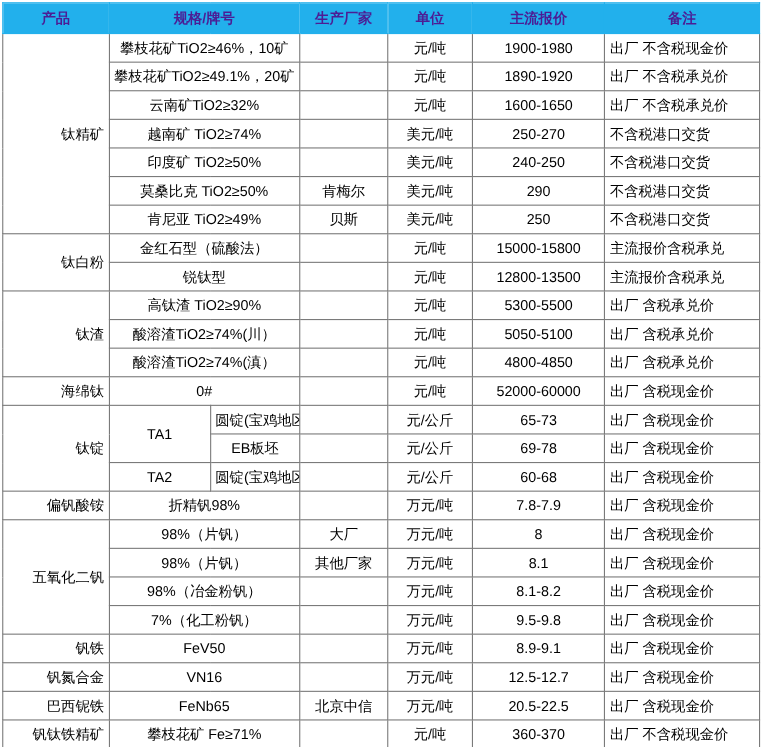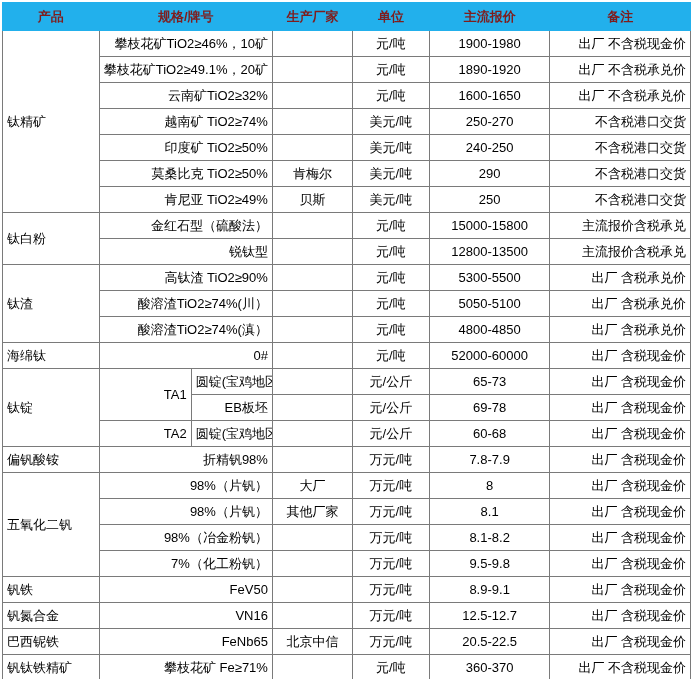--- a/index.html
+++ b/index.html
@@ -29,44 +29,44 @@
     color: #000000;
     padding: 0 4px;
     height: 25px;
     line-height: 25px;
     vertical-align: middle;
     white-space: nowrap;
     overflow: hidden;
   }
   table.price-table th {
     background: #22b0ec;
-    color: #7f1d1d;
+    color: #4c1d95;
     font-weight: bold;
     text-align: center;
     font-size: 13px;
     height: 27px;
     line-height: 27px;
     border-color: #22b0ec;
   }
   .c-prod  { width: 88px;  text-align: center; }
   .c-spec2 { width: 84px;  text-align: left; }
   .c-maker { width: 73px;  text-align: center; }
   .c-unit  { width: 70px;  text-align: center; }
   .c-price { width: 110px; text-align: center; }
   .c-note  { width: 128px; text-align: center; }
 
   td.prod {
-    text-align: left;
+    text-align: right;
     font-size: 13px;
   }
   td.spec-merged {
-    text-align: right;
+    text-align: center;
   }
   td.unit, td.price, td.maker { text-align: center; }
-  td.note { text-align: right; font-size: 12px; }
+  td.note { text-align: left; font-size: 12px; }
 </style>
 </head>
 <body>
 
 <div id="page">
   <table class="price-table">
     <colgroup>
       <col class="c-prod">
       <col class="c-spec2">
       <col style="width:74px">

